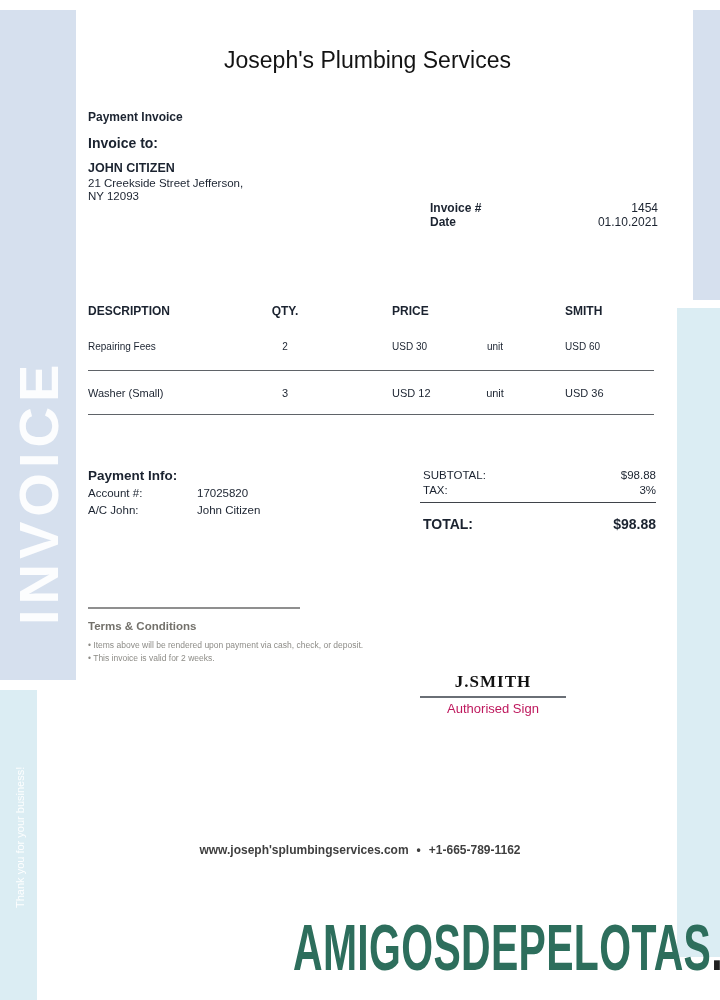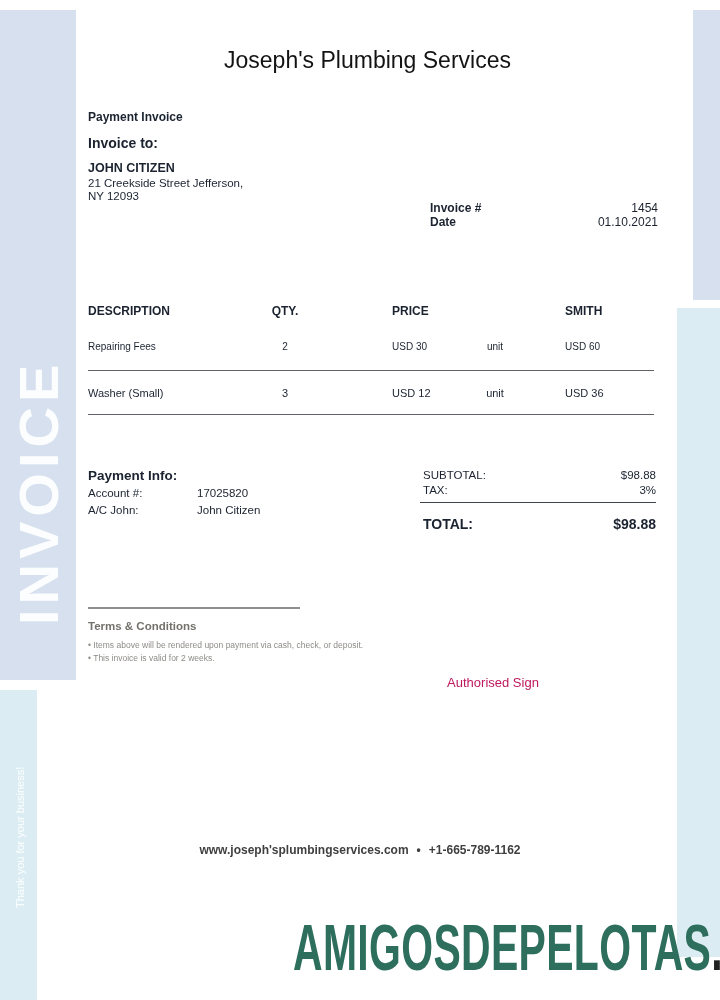--- a/index.html
+++ b/index.html
@@ -140,20 +140,21 @@
 <div class="abs rule-totals"></div>
 <div class="abs grand-label">TOTAL:</div>
 <div class="abs grand-value">$98.88</div>
 
 <div class="abs rule-terms"></div>
 <div class="abs terms-head">Terms &amp; Conditions</div>
 <div class="abs term-item term-1">Items above will be rendered upon payment via cash, check, or deposit.</div>
 <div class="abs term-item term-2">This invoice is valid for 2 weeks.</div>
 
 <div class="abs sign-block">
+  <div class="sign-name">J.SMITH</div>
   <div class="sign-label">Authorised Sign</div>
 </div>
 
 <div class="abs footer-line">
   <span>www.joseph'splumbingservices.com</span><span class="dot">•</span><span>+1-665-789-1162</span>
 </div>
 
 <div class="abs watermark">
   <span class="inner"><span class="wm-brand">AMIGOSDEPELOTAS</span><span class="wm-tld">.COM</span></span>
 </div>

